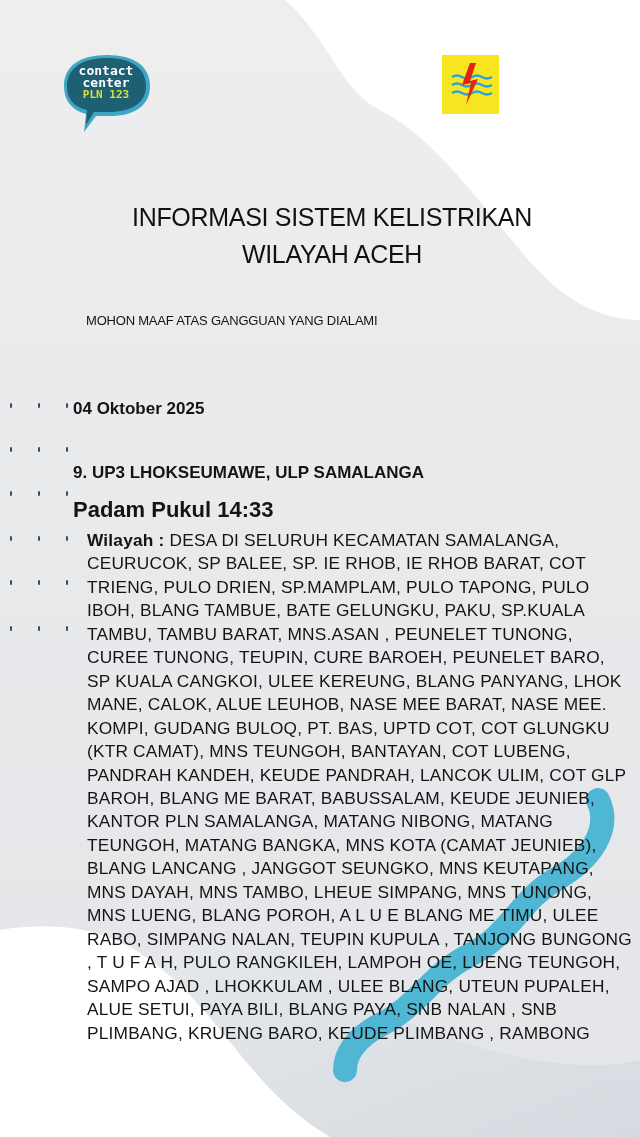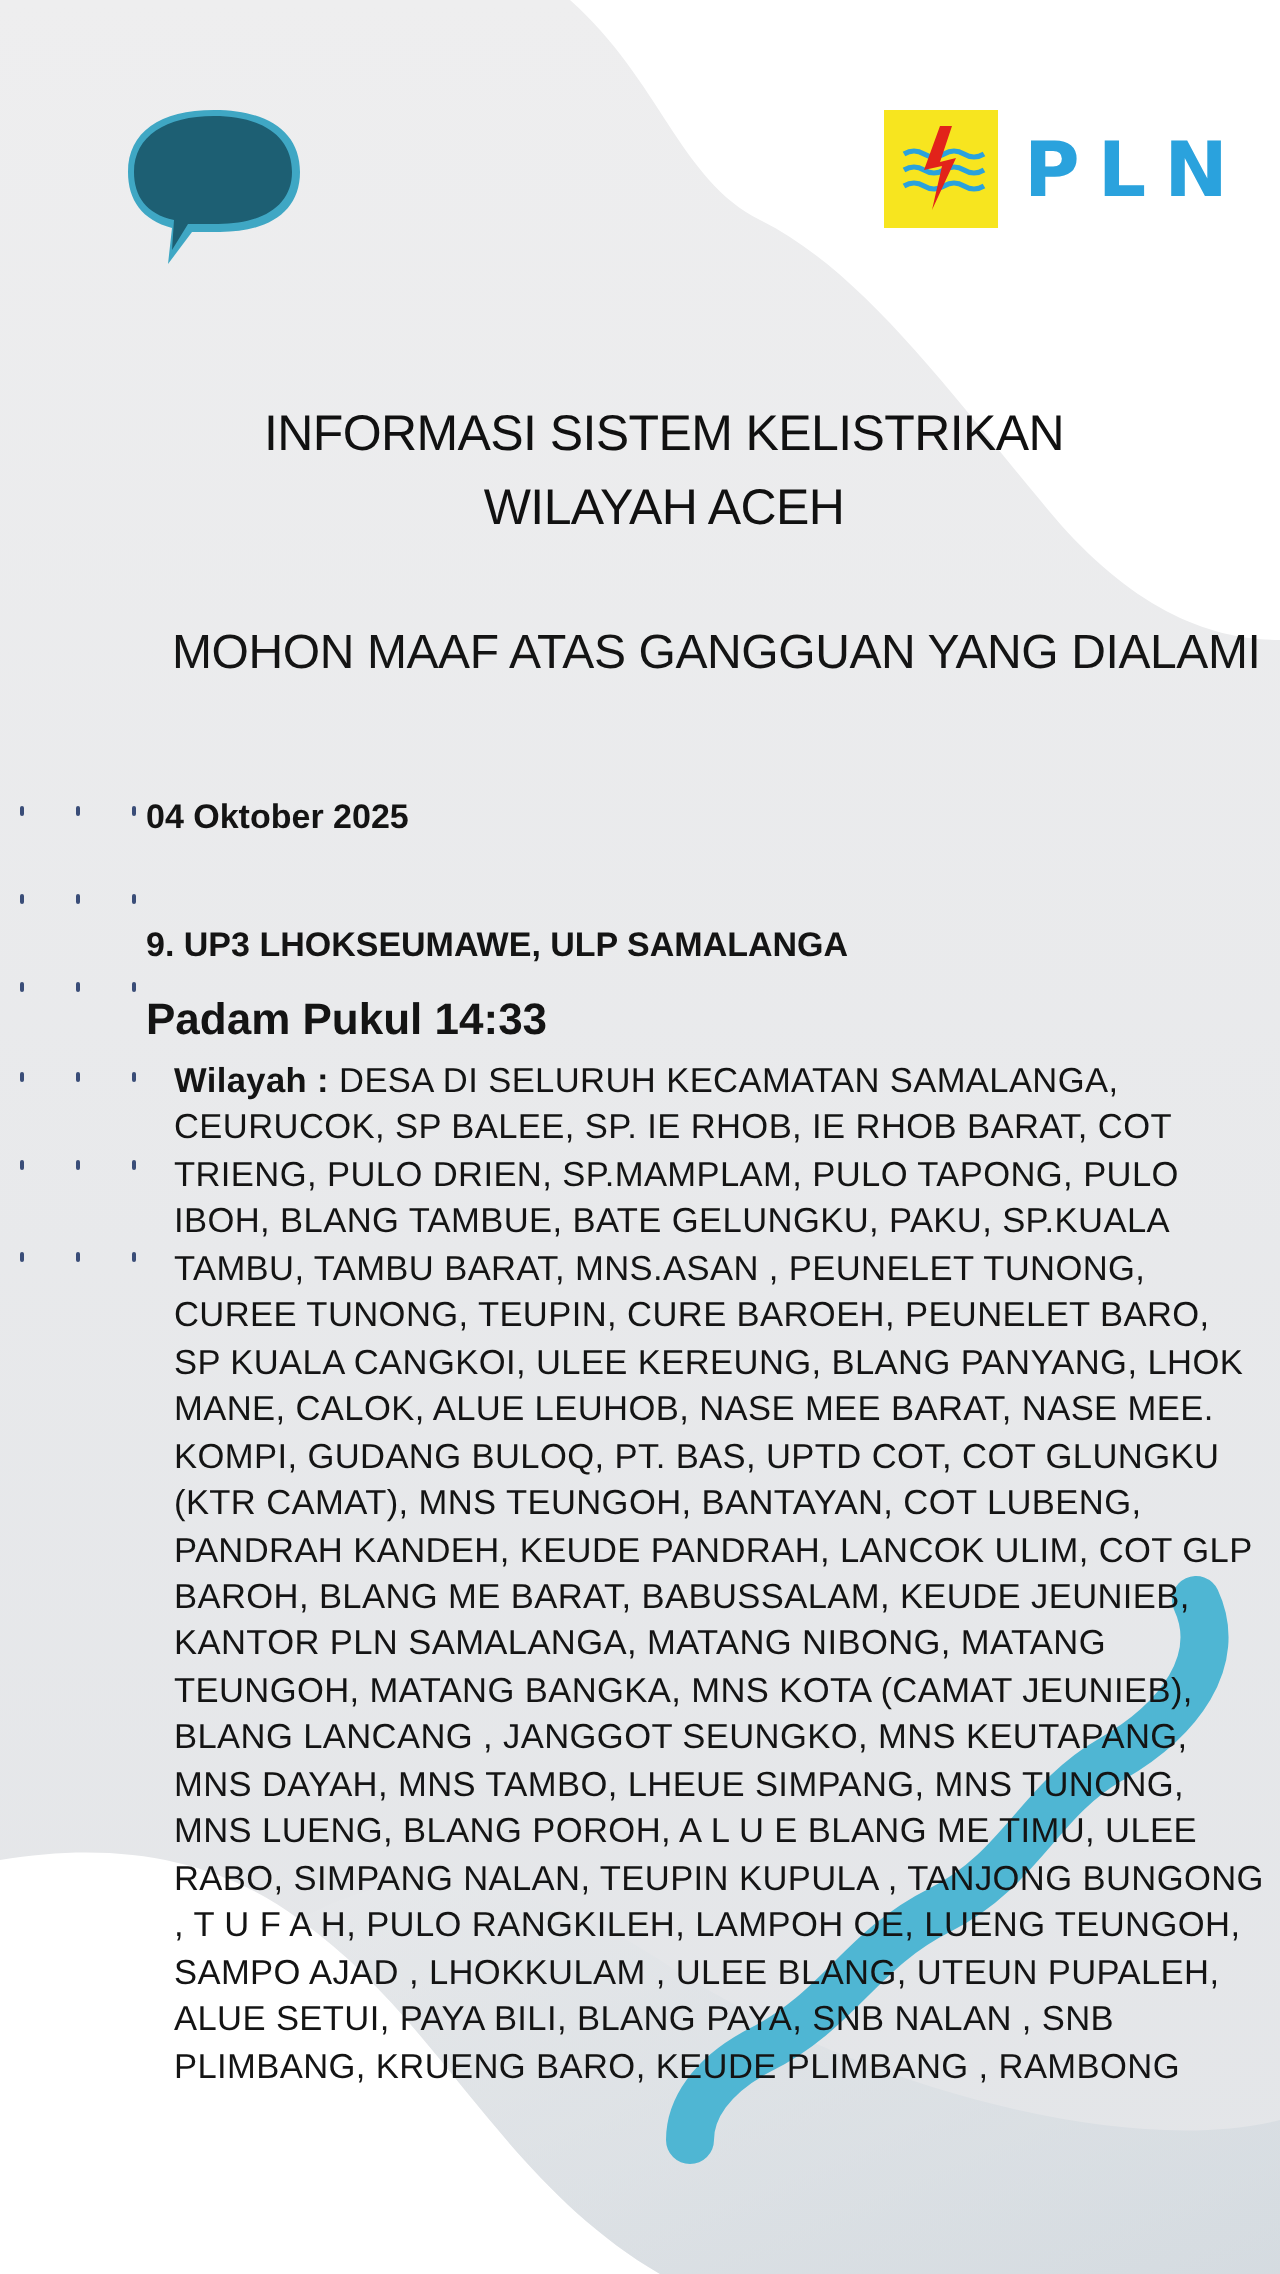--- a/index.html
+++ b/index.html
@@ -12,21 +12,21 @@
   .cc-line1, .cc-line2 { color:#ffffff; font-size:13px; display:block; }
   .cc-line3 { color:#d7e334; font-size:11px; display:block; }
   .logo-pln { position:absolute; left:442px; top:55px; width:170px; height:60px; z-index:2; }
   .pln-box { position:absolute; left:0; top:0; width:57px; height:59px; background:#f7e51f; }
   .pln-word { position:absolute; left:70px; top:8px; font-size:38px; font-weight:bold;
               letter-spacing:9px; color:#2aa2dd; font-family:"DejaVu Sans", sans-serif; }
   .title { position:absolute; left:0; width:664px; text-align:center; font-size:25px;
            z-index:2; color:#111; letter-spacing:-0.3px; }
   .title1 { top:203px; }
   .title2 { top:240px; }
-  .apology { position:absolute; left:86px; top:313px; font-size:24px; z-index:2; letter-spacing:-0.2px; }
+  .apology { position:absolute; left:86px; top:313px; font-size:13px; z-index:2; letter-spacing:-0.2px; }
   .dots { position:absolute; left:0; width:72px; z-index:2; }
   .dot { position:absolute; width:2px; height:5px; background:#3a4d78; border-radius:1px; }
   .content { position:absolute; left:73px; top:396px; width:545px; z-index:2; }
   .date { font-size:17px; font-weight:bold; position:absolute; top:3px; left:0; }
   .unit { font-size:17px; font-weight:bold; position:absolute; top:67px; left:0; }
   .padam { font-size:22px; font-weight:bold; position:absolute; top:101px; left:0; }
   .wilayah { position:absolute; top:133px; left:14px; width:545px; font-size:17.3px;
              line-height:23.45px; letter-spacing:0.2px; }
   .wilayah-label { font-weight:bold; }
 </style>
@@ -53,32 +53,36 @@
   <path d="M150 960 C220 1010 250 1090 330 1137 L640 1137 L640 1060 C560 1080 420 1040 330 980 C260 935 200 930 150 960 Z" fill="url(#g2)" opacity="0.55"></path>
 
   <path d="M598 800 C612 830 590 860 555 880 C520 900 510 935 470 955 C430 975 420 1005 380 1025 C355 1038 345 1055 345 1070" fill="none" stroke="#4fb6d3" stroke-width="24" stroke-linecap="round"></path>
 </svg>
 
 <div class="logo-cc">
   <svg width="90" height="82" viewBox="0 0 90 82" style="position:absolute;left:0;top:0">
     <path d="M45 3 C72 3 88 14 88 34 C88 54 72 64 48 64 L34 64 L22 80 L24 62 C9 58 2 48 2 34 C2 14 18 3 45 3 Z" fill="#3fa7c4"></path>
     <path d="M45 6 C69 6 84 16 84 34 C84 51 69 60 47 60 L32 60 L24 73 L25 58 C11 55 5 46 5 34 C5 16 21 6 45 6 Z" fill="#1d5f73"></path>
   </svg>
+  <div class="cc-text">
+    <span class="cc-line1">contact</span>
+    <span class="cc-line2">center</span>
+    <span class="cc-line3">PLN 123</span>
+  </div>
 </div>
 
 <div class="logo-pln">
   <div class="pln-box">
     <svg width="57" height="59" viewBox="0 0 57 59">
       <path d="M10 22 q5 -3 10 0 t10 0 t10 0 t10 0" fill="none" stroke="#2aa2dd" stroke-width="2.5"></path>
       <path d="M10 30 q5 -3 10 0 t10 0 t10 0 t10 0" fill="none" stroke="#2aa2dd" stroke-width="2.5"></path>
       <path d="M10 38 q5 -3 10 0 t10 0 t10 0 t10 0" fill="none" stroke="#2aa2dd" stroke-width="2.5"></path>
       <path d="M28 8 L20 30 L29 28 L24 50 L36 24 L28 26 L34 8 Z" fill="#e2231a"></path>
     </svg>
   </div>
-  <div class="pln-word">PLN</div>
 </div>
 
 <div class="title title1">INFORMASI SISTEM KELISTRIKAN</div>
 <div class="title title2">WILAYAH ACEH</div>
 <div class="apology">MOHON MAAF ATAS GANGGUAN YANG DIALAMI</div>
 
 <div class="dots" style="top:0;height:1137px;">
   <span class="dot" style="left:10px;top:403px"></span>
   <span class="dot" style="left:38px;top:403px"></span>
   <span class="dot" style="left:66px;top:403px"></span>

